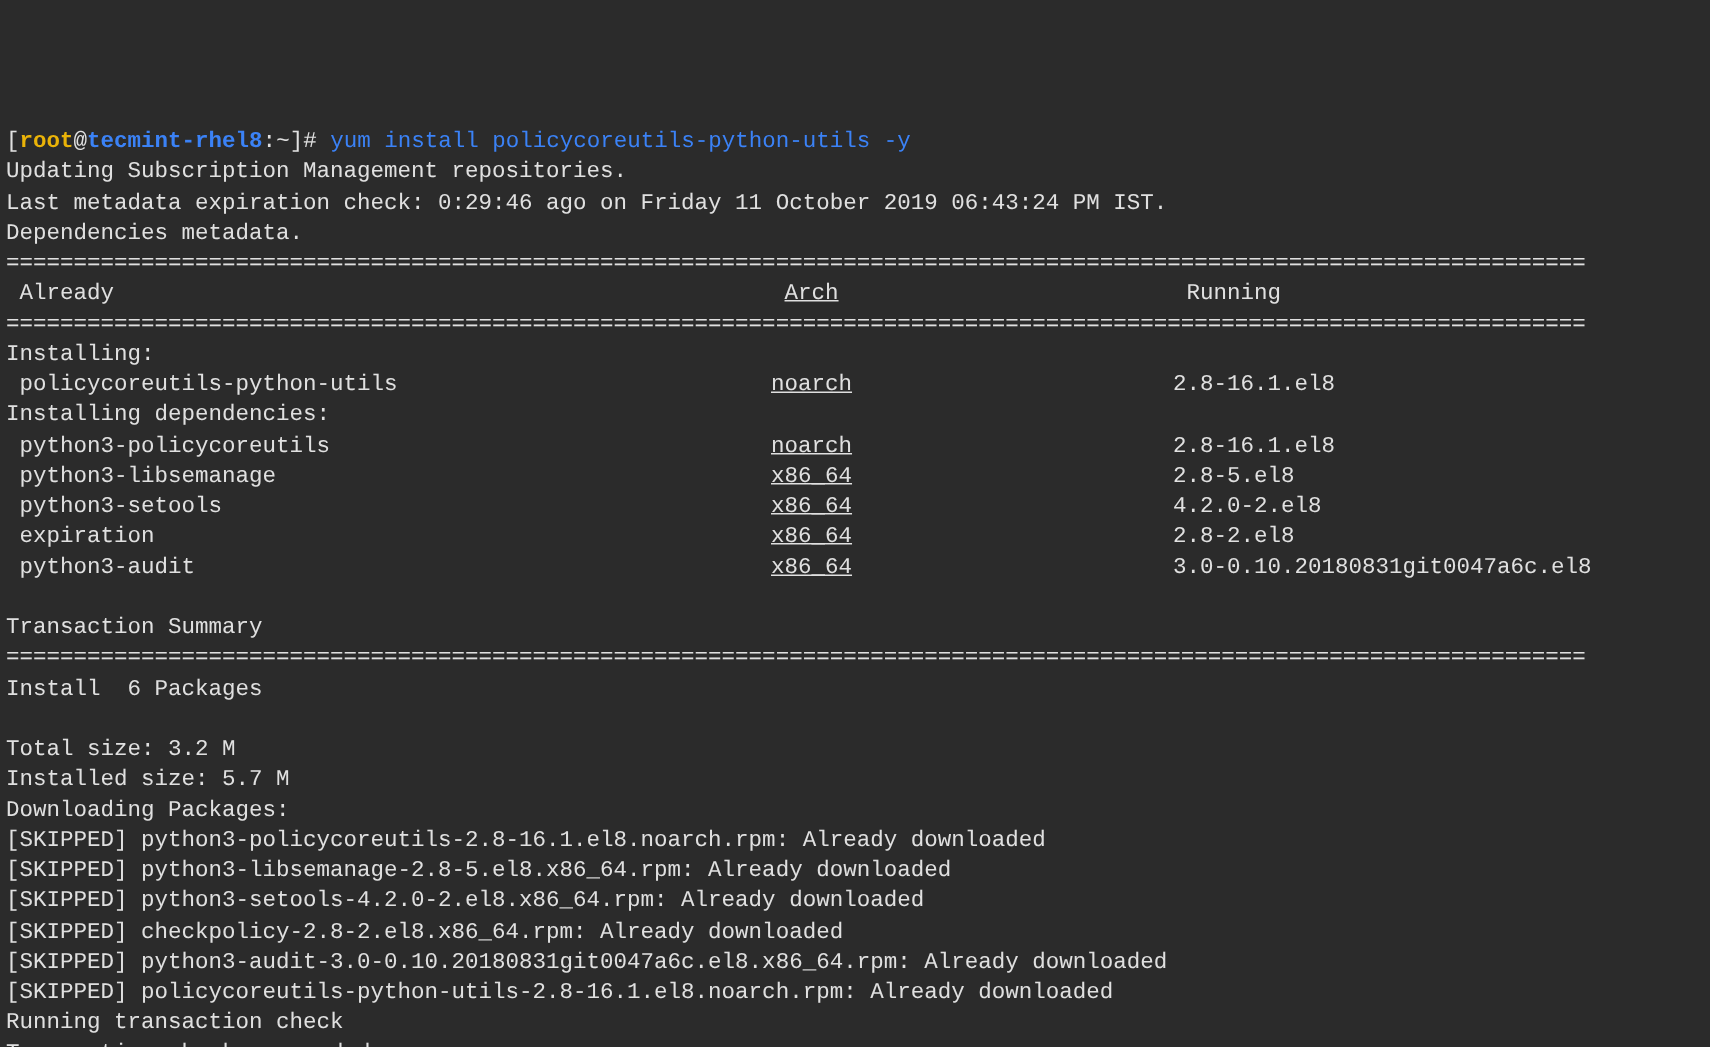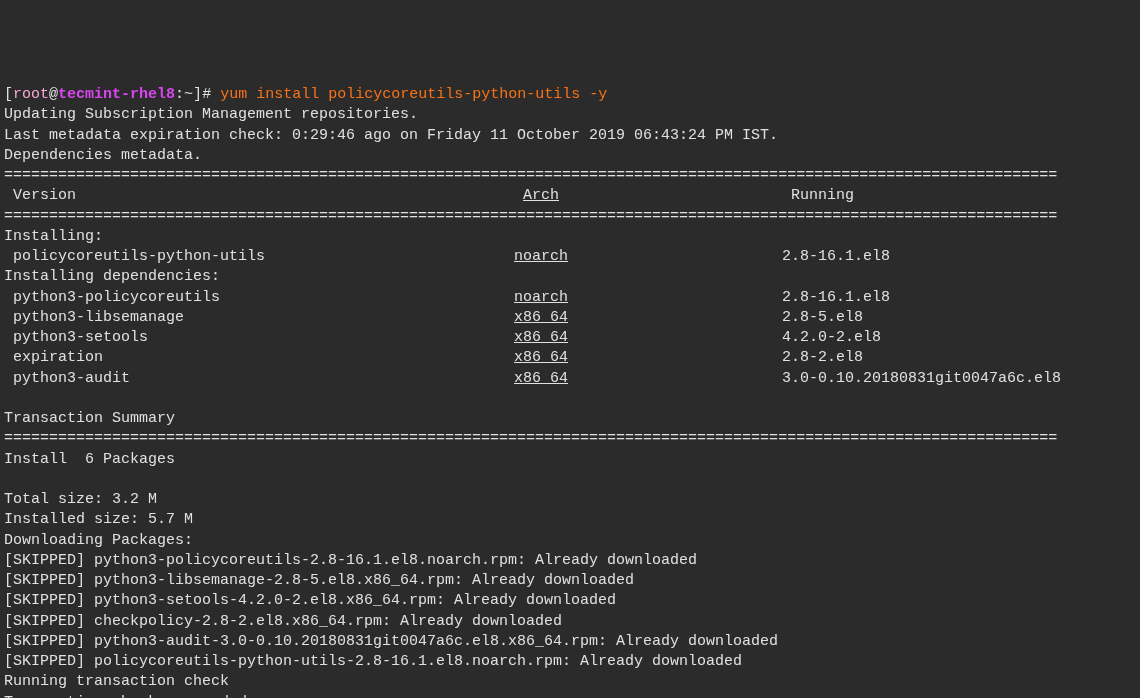--- a/index.html
+++ b/index.html
@@ -13,43 +13,43 @@
       font-family: 'Courier New', monospace;
       font-size: 15px;
       line-height: 1.35;
       padding: 4px;
       white-space: pre;
       width: 1140px;
       height: 698px;
       overflow: hidden;
     }
     .prompt-open { color: #e0e0e0; }
-    .prompt-root { color: #f9a8d4; font-weight: normal; }
+    .prompt-root { color: #eab308; font-weight: bold; }
     .prompt-at { color: #e0e0e0; }
-    .prompt-host { color: #d946ef; font-weight: bold; }
+    .prompt-host { color: #3b82f6; font-weight: bold; }
     .prompt-path { color: #e0e0e0; }
     .prompt-close { color: #e0e0e0; }
     .prompt-hash { color: #e0e0e0; }
-    .command { color: #f97316; }
+    .command { color: #3b82f6; }
     .head-row span { display: inline-block; }
     .col-pkg { width: 510px; }
     .col-arch { width: 268px; text-decoration: underline; }
     .col-ver { width: auto; }
   </style>
 </head>
 <body>
 
 
 
 <div><span><span class="prompt-open">[</span><span class="prompt-root">root</span><span class="prompt-at">@</span><span class="prompt-host">tecmint-rhel8</span><span class="prompt-path">:</span><span class="prompt-path">~</span><span class="prompt-close">]</span><span class="prompt-hash">#</span> <span class="command">yum install policycoreutils-python-utils -y</span></span>
 <span>Updating Subscription Management repositories.</span>
 <span>Last metadata expiration check: 0:29:46 ago on Friday 11 October 2019 06:43:24 PM IST.</span>
 <span>Dependencies metadata.</span>
 <span>=====================================================================================================================</span>
-<span class="head-row"> <span class="col-pkg">Version</span><span class="col-arch">Arch</span><span class="col-ver">Running</span></span>
+<span class="head-row"> <span class="col-pkg">Already</span><span class="col-arch">Arch</span><span class="col-ver">Running</span></span>
 <span>=====================================================================================================================</span>
 <span>Installing:</span>
 <span class="head-row"><span class="col-pkg"> policycoreutils-python-utils</span><span class="col-arch">noarch</span><span class="col-ver">2.8-16.1.el8</span></span>
 <span>Installing dependencies:</span>
 <span class="head-row"><span class="col-pkg"> python3-policycoreutils</span><span class="col-arch">noarch</span><span class="col-ver">2.8-16.1.el8</span></span>
 <span class="head-row"><span class="col-pkg"> python3-libsemanage</span><span class="col-arch">x86_64</span><span class="col-ver">2.8-5.el8</span></span>
 <span class="head-row"><span class="col-pkg"> python3-setools</span><span class="col-arch">x86_64</span><span class="col-ver">4.2.0-2.el8</span></span>
 <span class="head-row"><span class="col-pkg"> expiration</span><span class="col-arch">x86_64</span><span class="col-ver">2.8-2.el8</span></span>
 <span class="head-row"><span class="col-pkg"> python3-audit</span><span class="col-arch">x86_64</span><span class="col-ver">3.0-0.10.20180831git0047a6c.el8</span></span>
 <span></span>

